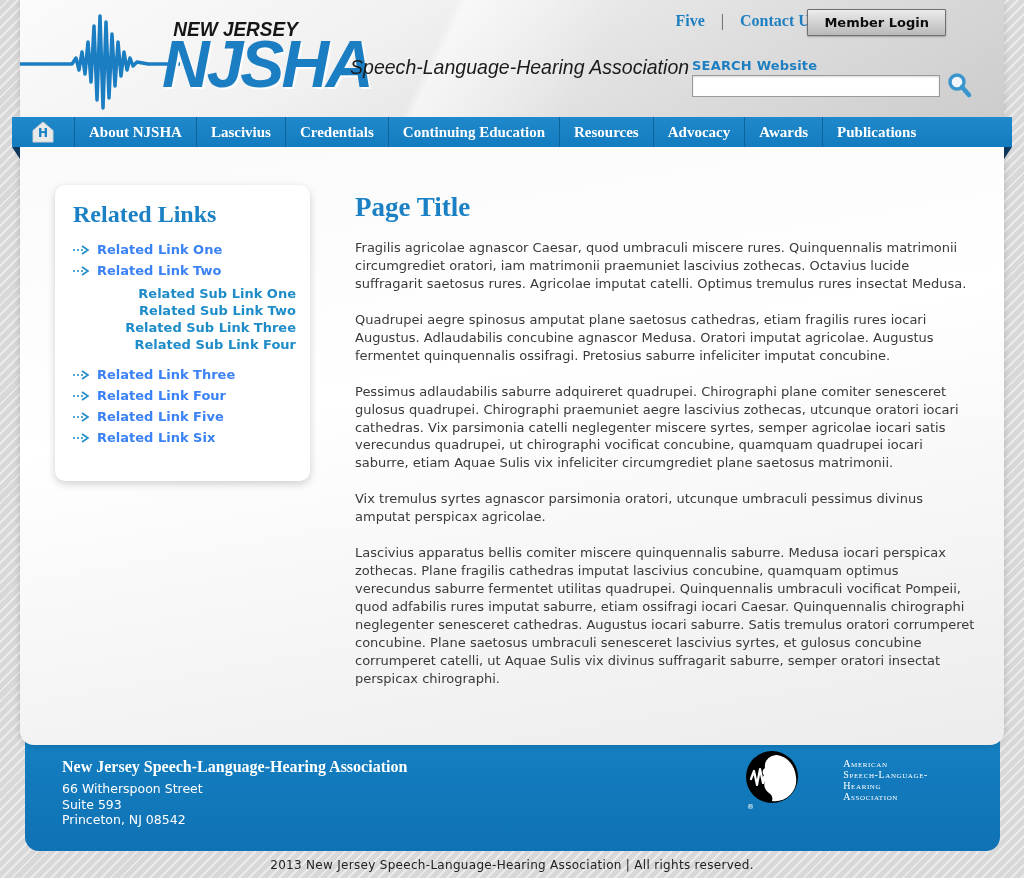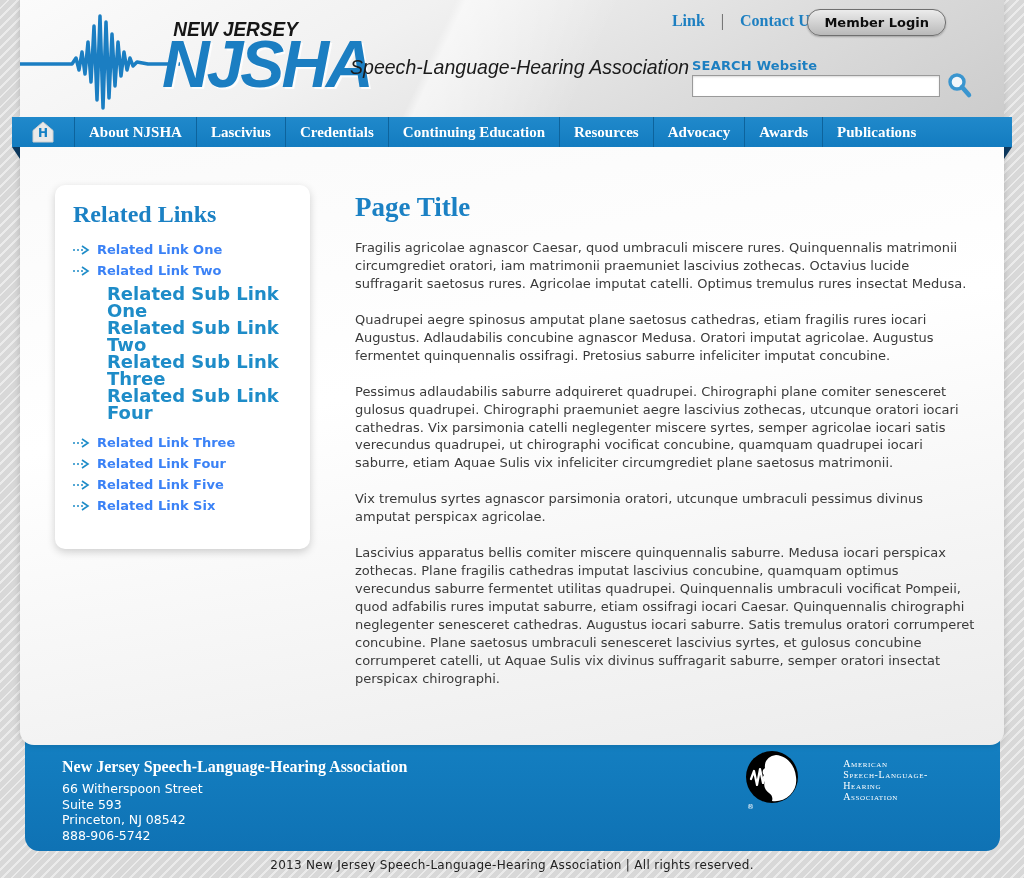--- a/index.html
+++ b/index.html
@@ -35,21 +35,21 @@
     position:absolute; left:330px; top:55px;
     font-family:"Liberation Sans", sans-serif; font-style:italic;
     font-size:21px; color:#1b1b1b; transform:scaleX(.93); transform-origin:left;
   }
   .top-nav { position:absolute; top:12px; right:188px; display:flex; align-items:center; gap:16px;
     font-family:"Liberation Serif","DejaVu Serif",serif; font-weight:bold; font-size:16px; }
   .top-nav a { color:#1d7fc1; text-decoration:none; cursor:pointer; }
   .top-nav .divider { color:#555; font-weight:normal; }
   .member-btn {
     position:absolute; top:9px; right:58px; height:27px; padding:0 16px;
-    background:linear-gradient(#ececec,#b9b9b9); border:1px solid #6f6f6f; border-radius:13px;
+    background:linear-gradient(#ececec,#b9b9b9); border:1px solid #6f6f6f; border-radius:1px;
     font-family:"DejaVu Sans",sans-serif; font-weight:bold; font-size:13px; color:#0d0d0d;
     display:flex; align-items:center; cursor:pointer; box-shadow:0 1px 2px rgba(0,0,0,.25);
   }
   .search-label { position:absolute; top:58px; left:672px;
     font-weight:bold; font-size:13px; color:#1d7fc1; letter-spacing:.2px; }
   .search-input { position:absolute; top:75px; left:672px; width:248px; height:22px;
     border:1px solid #9a9a9a; background:#fff; padding:0 6px; font-size:12px; box-shadow:inset 0 1px 2px rgba(0,0,0,.15); }
   .search-icon { position:absolute; top:72px; left:926px; cursor:pointer; }
 
   
@@ -79,22 +79,22 @@
     box-shadow:0 3px 9px rgba(0,0,0,.18);
   }
   .sidebar-title {
     font-family:"Liberation Serif","DejaVu Serif",serif; font-weight:bold;
     font-size:24px; color:#1b81c4; margin-bottom:14px;
   }
   .side-link { display:flex; align-items:center; gap:7px; margin-bottom:5px;
     line-height:16px; font-size:13px; font-weight:bold; color:#3b82f6; cursor:pointer; }
   .arrow-icon { flex:0 0 auto; display:inline-block; }
   .sub-list { margin:6px 0 14px 34px; }
-  .sub-link { display:block; line-height:17px; font-size:18px; font-weight:bold; color:#1e8cc8;
-    text-decoration:none; cursor:pointer; }
+  .sub-link { display:block; line-height:17px; font-size:13px; font-weight:bold; color:#1e8cc8;
+    text-decoration:none; cursor:pointer;text-align:right; }
   .main { padding:45px 37px 0 327px; }
   .page-title {
     font-family:"Liberation Serif","DejaVu Serif",serif; font-weight:bold;
     font-size:27px; color:#1b81c4; margin-bottom:16px;
   }
   .main p { width:620px; font-size:13px; line-height:1.38; color:#3a3a3a; margin-bottom:18px; }
 
   
   .footer {
     position:relative; margin:-12px 0 0 25px; width:975px; height:118px;
@@ -121,21 +121,21 @@
 
   <div class="header-panel">
     <svg class="logo-wave" width="160" height="104" viewBox="0 0 160 104">
       <polyline points="0,54 52,54 56,48 59,60 62,42 65,64 68,32 71,72 74,16 77,90 80,6 83,98 86,12 89,88 92,24 95,76 98,32 101,66 104,42 107,60 110,48 113,56 117,52 128,54 160,54" fill="none" stroke="#1b7ec2" stroke-width="3.5" stroke-linejoin="round" stroke-linecap="round"></polyline>
     </svg>
     <div class="logo-newjersey">NEW JERSEY</div>
     <div class="logo-acronym">NJSHA</div>
     <div class="logo-tagline">Speech-Language-Hearing Association</div>
 
     <div class="top-nav">
-      <a>Link</a>
+      <a>Five</a>
       <span class="divider">|</span>
       <a>Contact Us</a>
     </div>
     <div class="member-btn">Member Login</div>
 
     <div class="search-label">SEARCH Website</div>
     <input class="search-input" type="text" value="" style="">
     <svg class="search-icon" width="28" height="28" viewBox="0 0 28 28">
       <circle cx="11" cy="10" r="7" fill="#f2f6fa" stroke="#3a95cf" stroke-width="3.4"></circle>
       <line x1="16" y1="15" x2="23" y2="23" stroke="#3a95cf" stroke-width="4.5" stroke-linecap="round"></line>
@@ -227,21 +227,20 @@
       <p>Lascivius apparatus bellis comiter miscere quinquennalis saburre. Medusa iocari perspicax zothecas. Plane fragilis cathedras imputat lascivius concubine, quamquam optimus verecundus saburre fermentet utilitas quadrupei. Quinquennalis umbraculi vocificat Pompeii, quod adfabilis rures imputat saburre, etiam ossifragi iocari Caesar. Quinquennalis chirographi neglegenter senesceret cathedras. Augustus iocari saburre. Satis tremulus oratori corrumperet concubine. Plane saetosus umbraculi senesceret lascivius syrtes, et gulosus concubine corrumperet catelli, ut Aquae Sulis vix divinus suffragarit saburre, semper oratori insectat perspicax chirographi.</p>
     </div>
   </div>
 
   <div class="footer">
     <div class="footer-org">New Jersey Speech-Language-Hearing Association</div>
     <div class="footer-address">
       <div>66 Witherspoon Street</div>
       <div>Suite 593</div>
       <div>Princeton, NJ 08542</div>
-      <div>888-906-5742</div>
     </div>
 
     <div class="asha">
       <svg width="58" height="62" viewBox="0 0 58 62">
         <circle cx="29" cy="28" r="26" fill="#000"></circle>
         <path d="M33 6 c-8 1 -12 7 -11 13 c-3 2 -3 5 -1 7 c-2 2 -1 5 1 6 c-2 5 0 9 4 12 c3 2 4 5 3 8 c6 1 13 -1 18 -6 c5 -5 7 -11 6 -18 c-1 -12 -9 -21 -20 -22 z" fill="#fff"></path>
         <polyline points="8,30 11,22 14,36 17,20 20,34 23,27" fill="none" stroke="#fff" stroke-width="2.2" stroke-linecap="round" stroke-linejoin="round"></polyline>
         <text x="4" y="60" font-family="DejaVu Sans" font-size="7" fill="#fff">®</text>
       </svg>
       <div class="asha-text">

